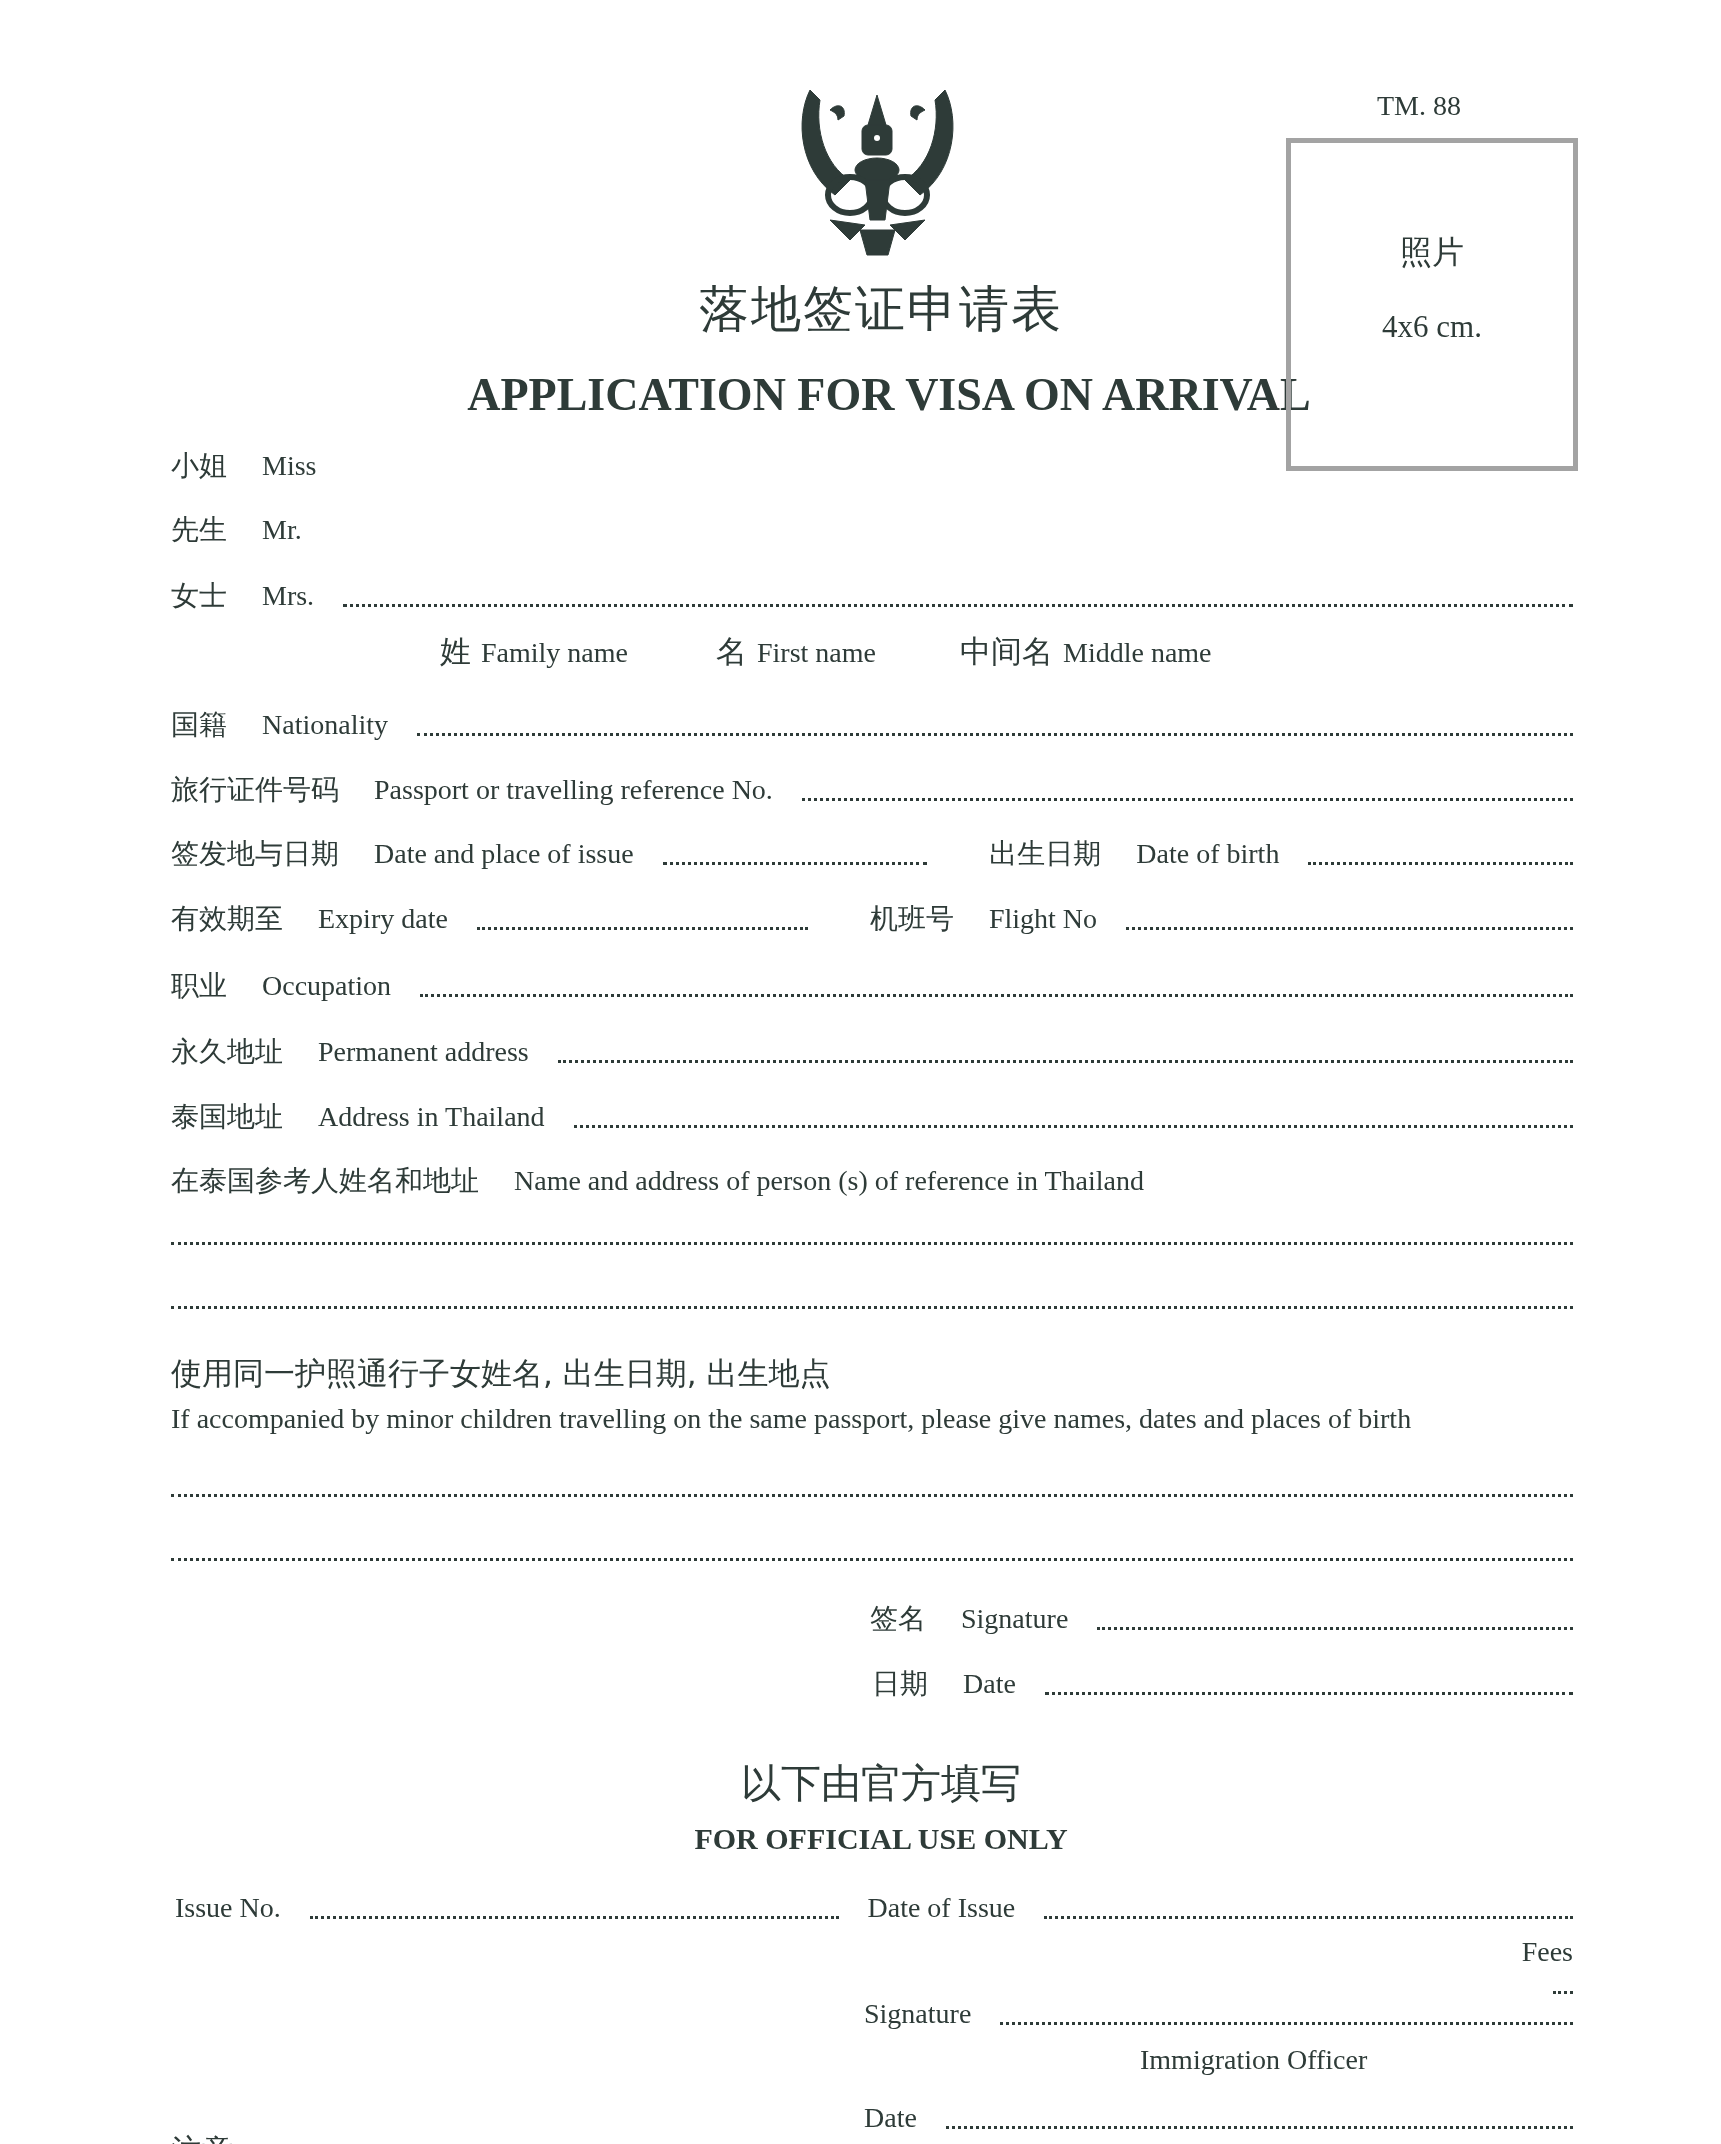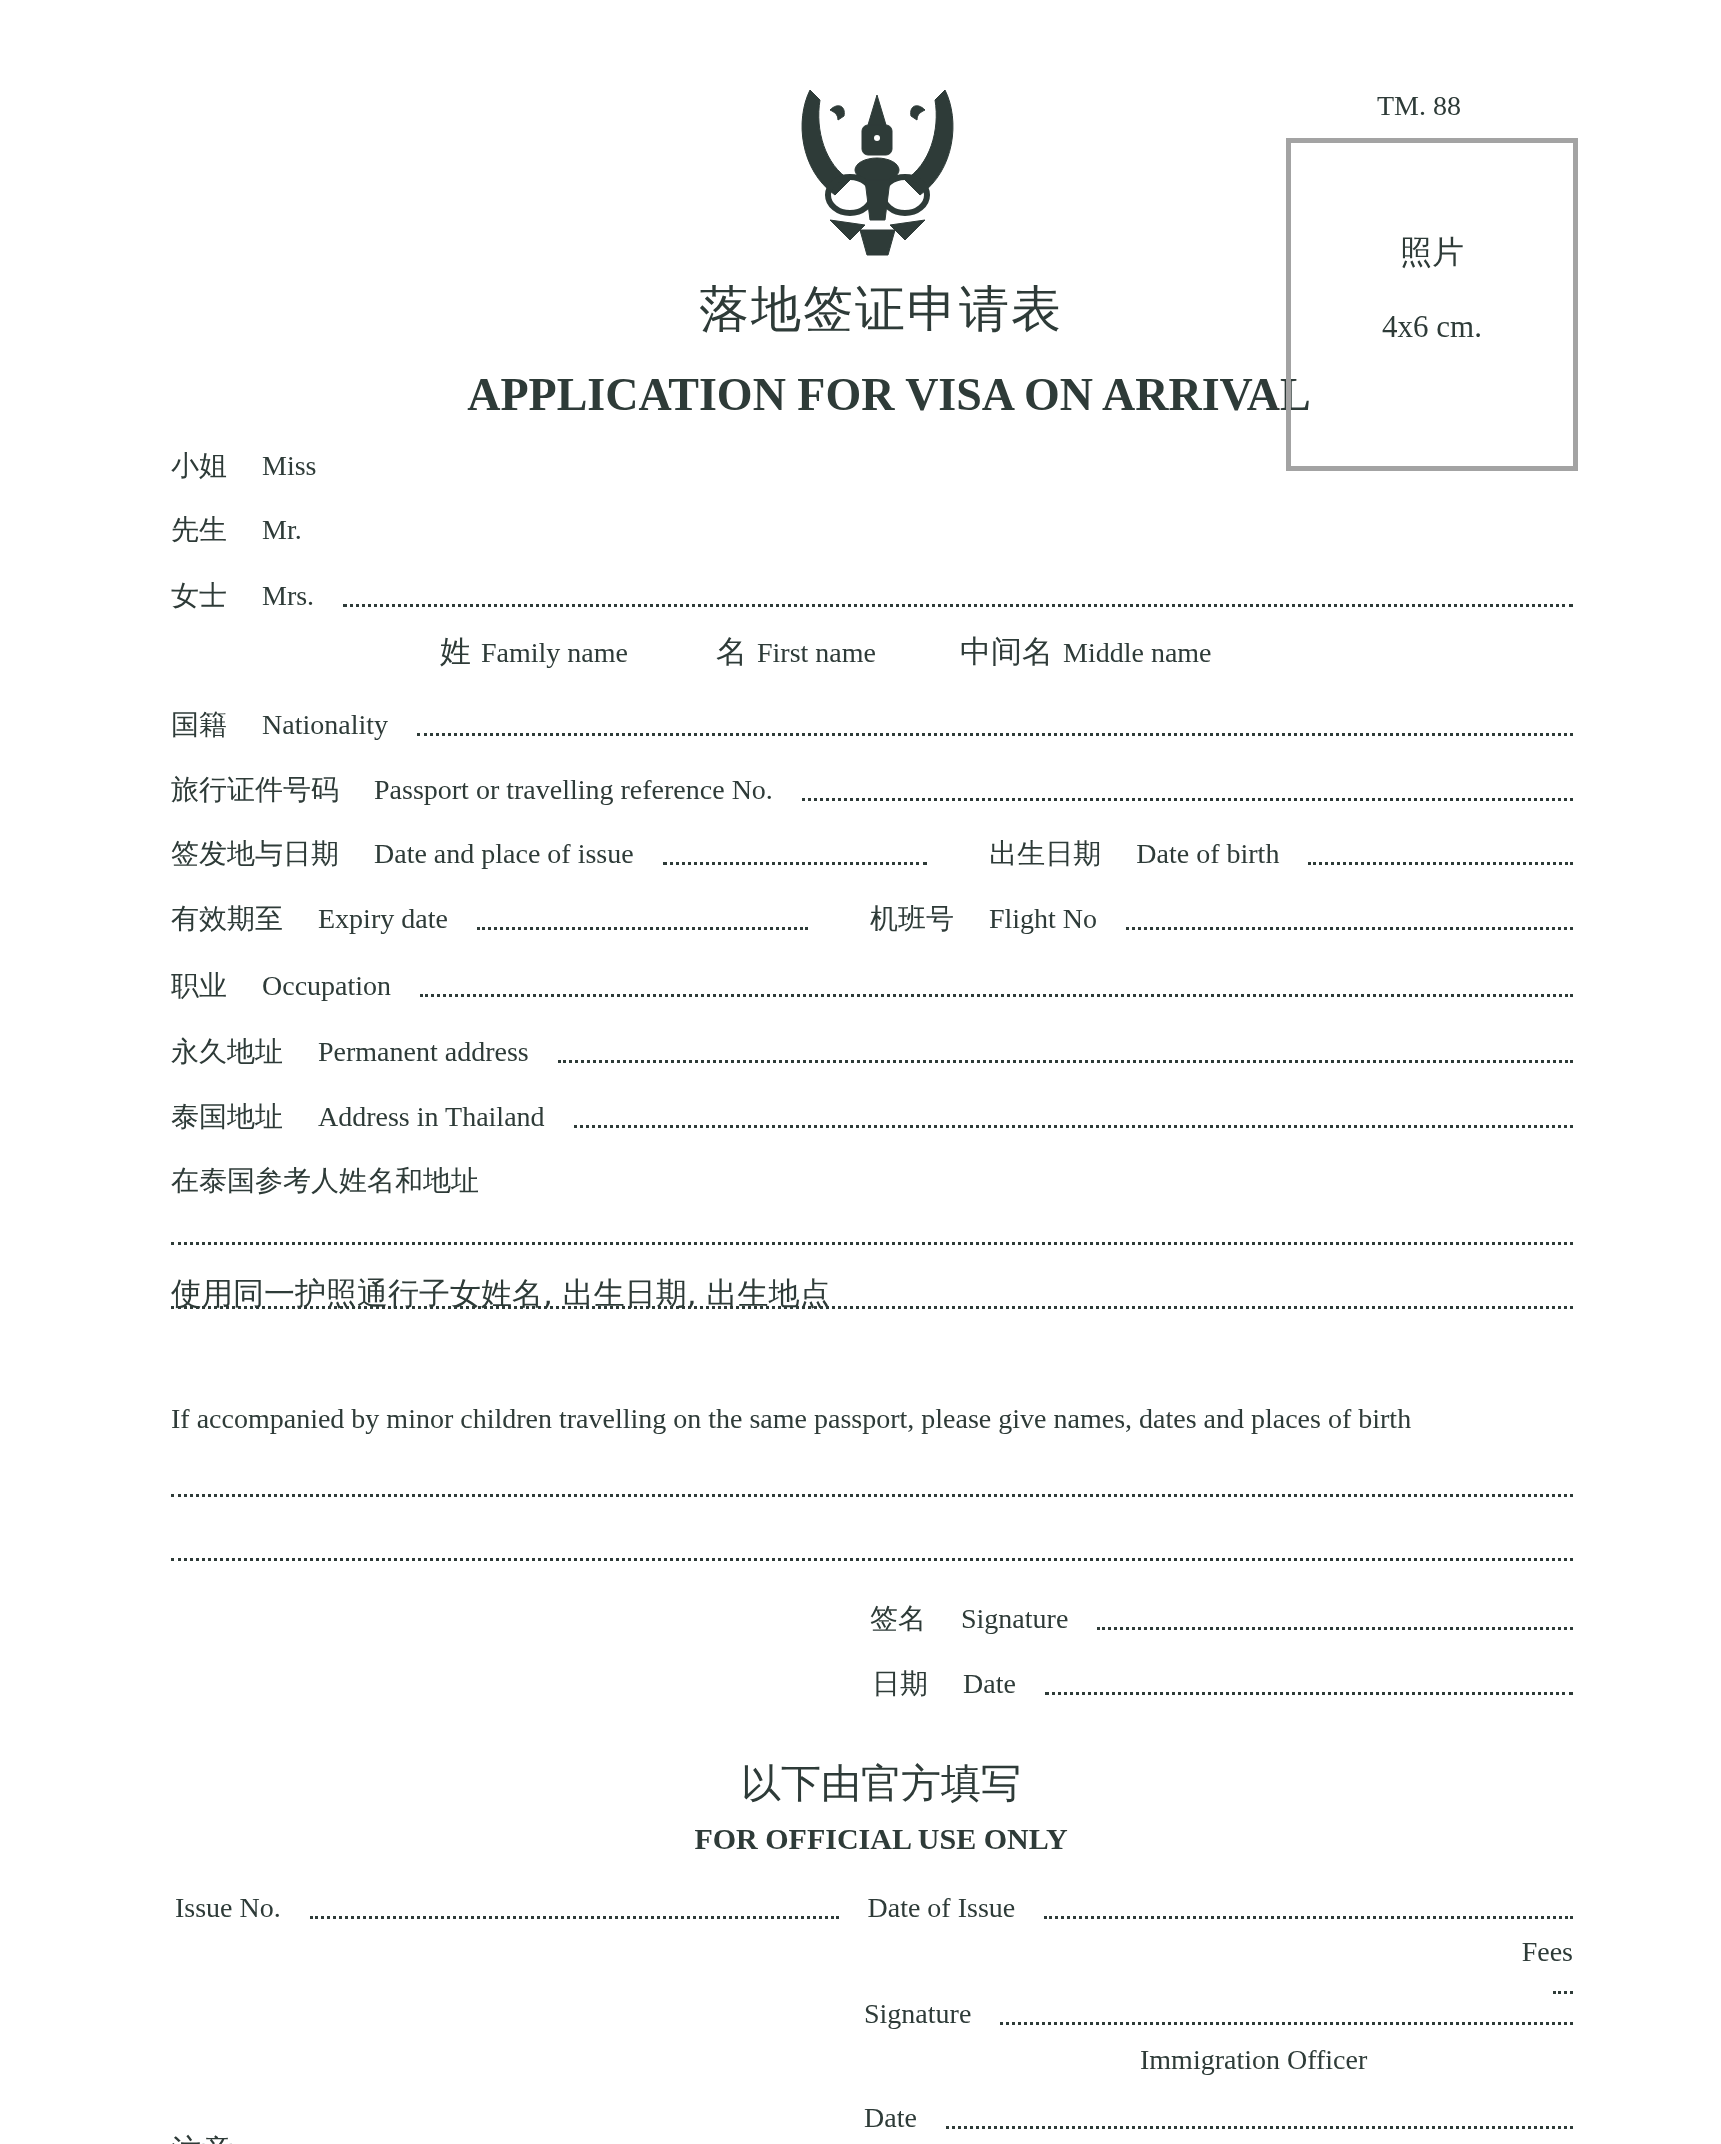--- a/index.html
+++ b/index.html
@@ -117,25 +117,26 @@
   <span class="lbl">Permanent address</span>
   <span class="dots"></span>
 </div>
 <div class="row" style="top:1095px;">
   <span class="lbl cn">泰国地址</span>
   <span class="lbl">Address in Thailand</span>
   <span class="dots"></span>
 </div>
 <div class="row" style="top:1159px;right:auto;">
   <span class="lbl cn">在泰国参考人姓名和地址</span>
+  <span class="lbl">Name and address of person (s) of reference in Thailand</span>
 </div>
 <div class="line" style="top:1242px;"></div>
 <div class="line" style="top:1306px;"></div>
 
-<div class="abs txt cn" style="left:171px;top:1278px;margin:0;">使用同一护照通行子女姓名, 出生日期, 出生地点</div>
+<div class="abs txt cn" style="left:171px;top:1358px;margin:0;">使用同一护照通行子女姓名, 出生日期, 出生地点</div>
 <div class="abs txt" style="left:171px;top:1405px;">If accompanied by minor children travelling on the same passport, please give names, dates and places of birth</div>
 <div class="line" style="top:1494px;"></div>
 <div class="line" style="top:1558px;"></div>
 
 <div class="row" style="top:1597px;left:870px;">
   <span class="lbl cn">签名</span>
   <span class="lbl">Signature</span>
   <span class="dots"></span>
 </div>
 <div class="row" style="top:1662px;left:872px;">

